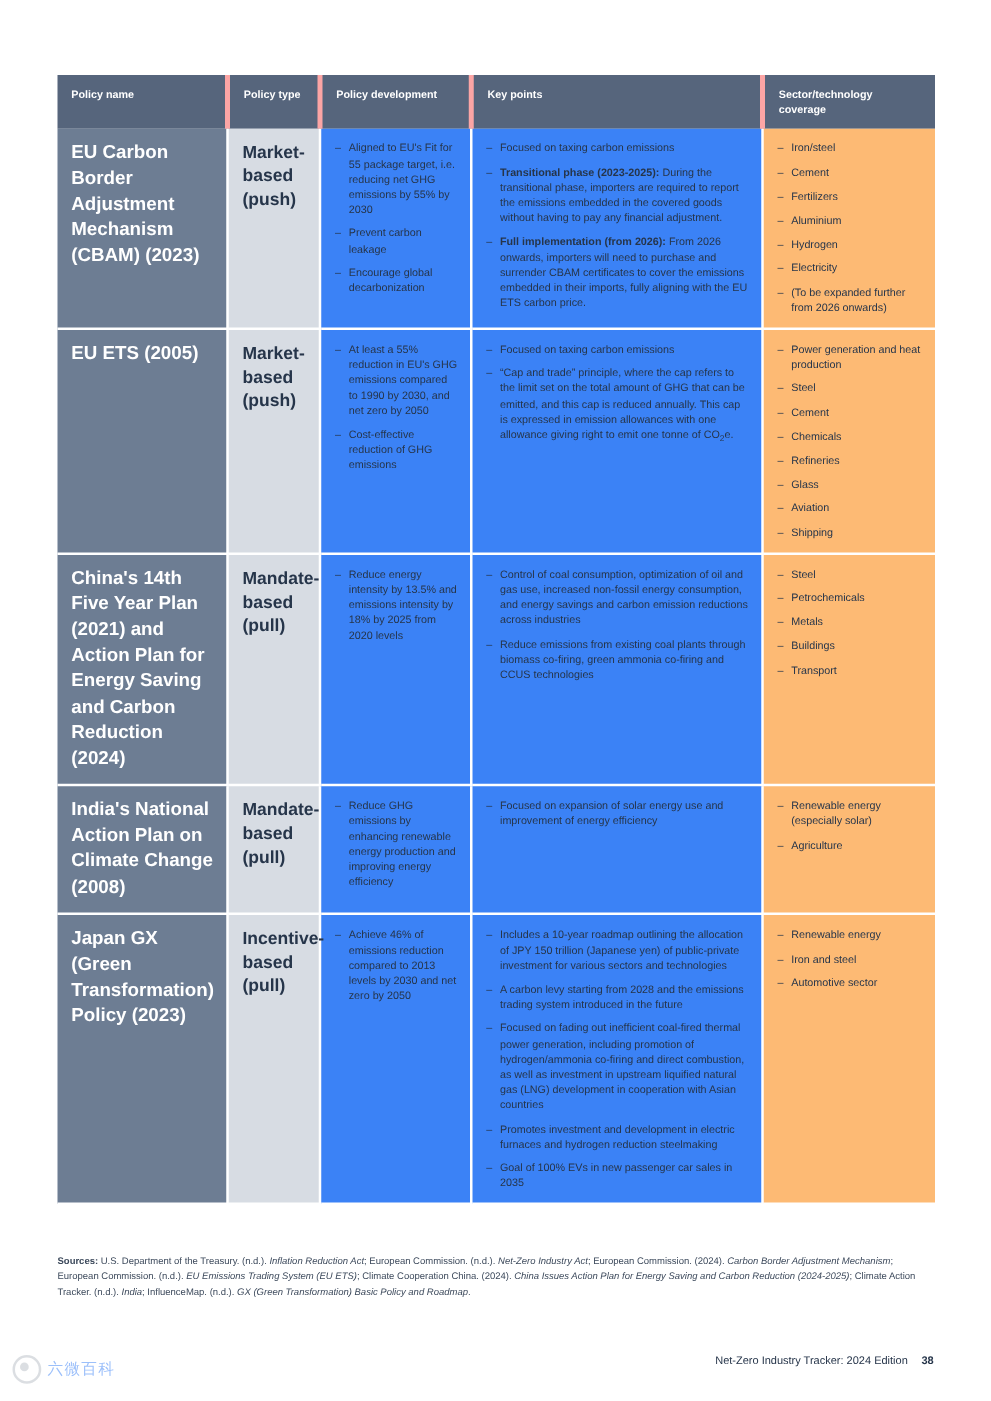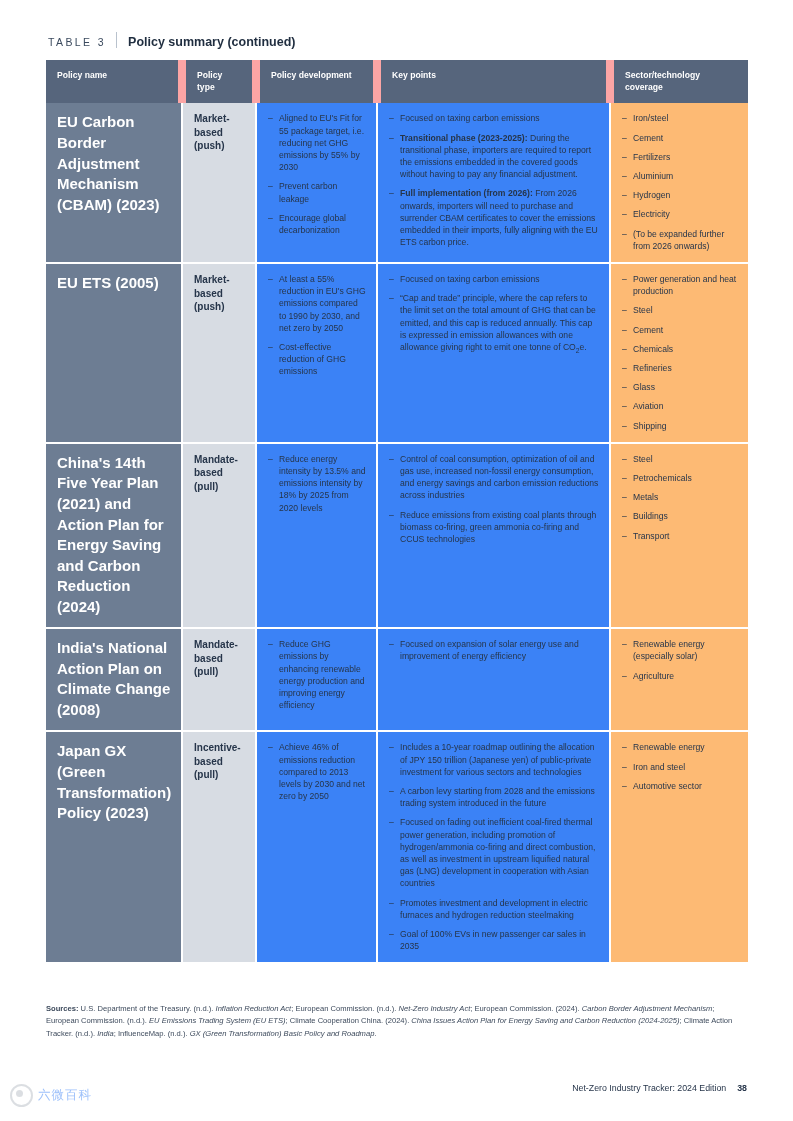--- a/index.html
+++ b/index.html
@@ -68,42 +68,42 @@
   }
   thead th {
     background: #56657c;
     color: #ffffff;
     font-size: 10.3px;
     font-weight: bold;
     line-height: 1.28;
     padding-top: 14px;
     padding-bottom: 15px;
     text-align: left;
-    border-right: 8px solid #fca5a5;
+    border-right: 4px solid #fca5a5;
   }
   thead th:last-child { border-right: none; }
 
   tbody td {
     border-right: 2px solid #ffffff;
     border-bottom: 2px solid #ffffff;
   }
   tbody td:last-child { border-right: none; }
 
   td.c-name {
     background: #6d7d93;
     color: #ffffff;
     font-weight: bold;
     font-size: 15px;
     line-height: 1.37;
   }
   td.c-type {
     background: #d7dce3;
     color: #26354a;
     font-weight: bold;
-    font-size: 10px;
+    font-size: 14px;
     line-height: 1.35;
   }
   td.c-obj {
     background: #3b82f6;
     color: #26354a;
   }
   td.c-key {
     background: #3b82f6;
     color: #26354a;
   }
@@ -179,25 +179,20 @@
     color: #3b82f6;
     padding-left: 5px;
     letter-spacing: 1px;
   }
 </style>
 </head>
 <body>
 
 <div class="page">
 
-  <div class="table-header">
-    <span class="table-label">TABLE 3</span>
-    <span class="table-rule"></span>
-    <span class="table-title">Policy summary (continued)</span>
-  </div>
 
   <table class="tbl">
     <colgroup>
       <col style="width:136px">
       <col style="width:74px">
       <col style="width:121px">
       <col style="width:233px">
       <col style="width:138px">
     </colgroup>
     <thead>

